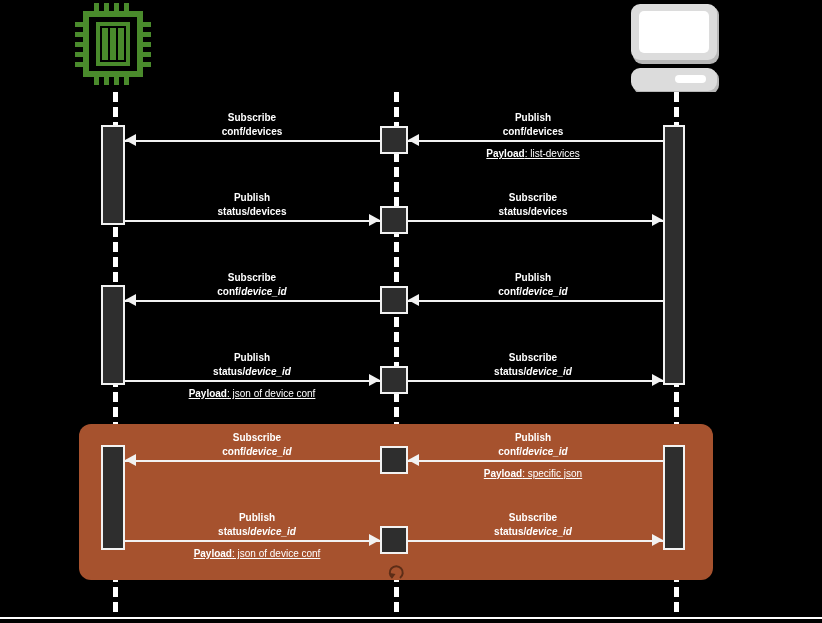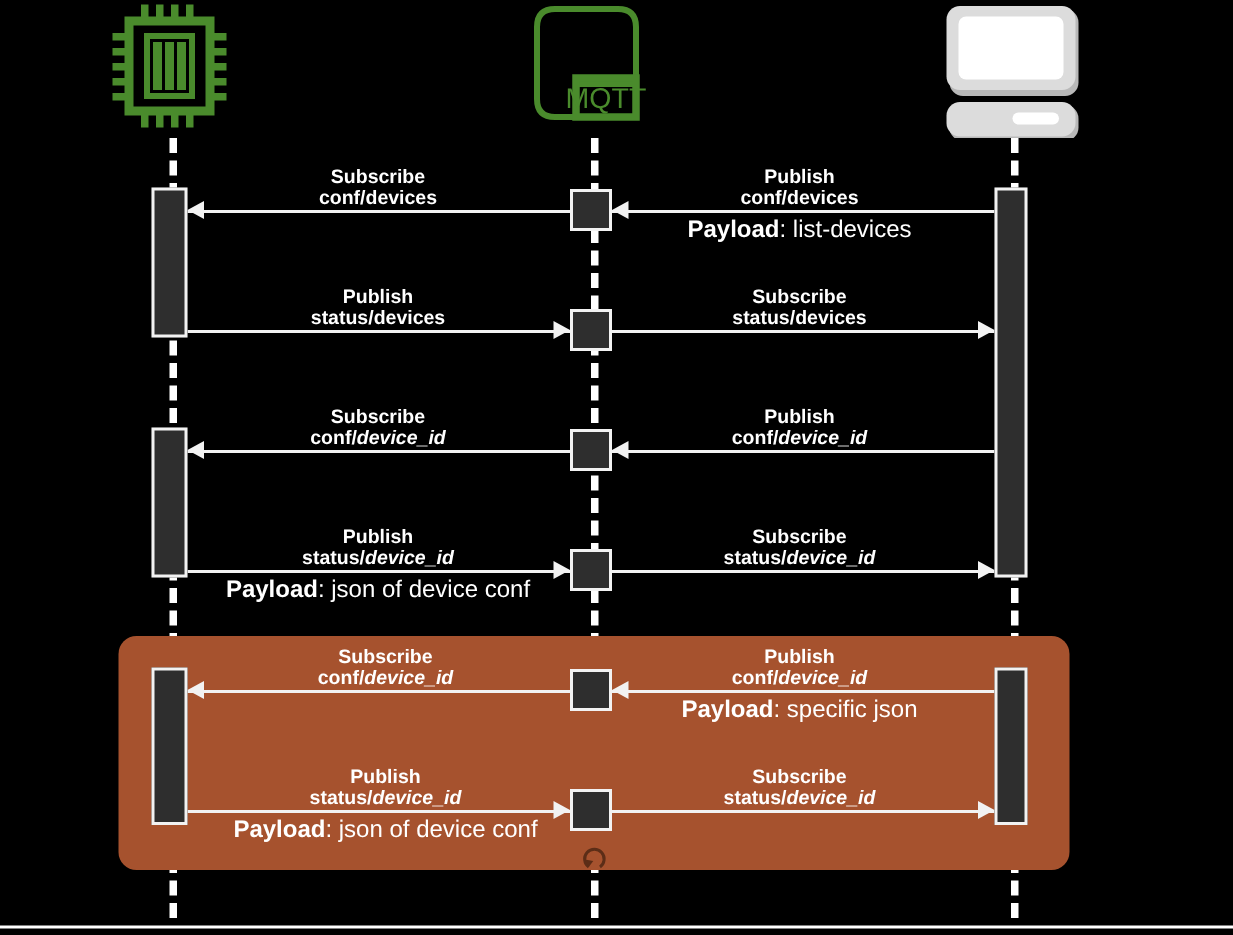--- a/index.html
+++ b/index.html
@@ -75,37 +75,38 @@
     border-top: 6px solid transparent;
     border-bottom: 6px solid transparent;
     border-left: 11px solid #f2f2f2;
   }
 
   
   .msg-label {
     position: absolute;
     text-align: center;
     color: #ffffff;
-    font-size: 13px;
+    font-size: 10px;
     line-height: 14px;
     z-index: 6;
     white-space: nowrap;
   }
   .msg-label .l1 { font-weight: bold; display: block; }
   .msg-label .l2 { font-weight: bold; display: block; }
   .msg-label .em { font-style: italic; }
 
   .payload-label {
     position: absolute;
     text-align: center;
     color: #ffffff;
-    font-size: 16px;
+    font-size: 10px;
     line-height: 14px;
     z-index: 6;
     white-space: nowrap;
+    text-decoration: underline;
   }
   .payload-label .pk { font-weight: bold; }
 
   
   .loop-glyph {
     position: absolute;
     z-index: 6;
   }
 
   
@@ -153,27 +154,20 @@
 
         <rect x="82" y="22" width="11" height="5"></rect>
         <rect x="82" y="32" width="11" height="5"></rect>
         <rect x="82" y="42" width="11" height="5"></rect>
         <rect x="82" y="52" width="11" height="5"></rect>
         <rect x="82" y="62" width="11" height="5"></rect>
       </g>
     </svg>
   </div>
 
-  <div class="participant" style="left:340px;">
-    <svg width="110" height="92" viewBox="0 0 110 92">
-      <path d="M38 6 H72 Q84 6 84 18 V56 H44 V78 H30 Q18 78 18 66 V18 Q18 6 30 6 Z" fill="none" stroke="#4a8b2c" stroke-width="4"></path>
-      <rect x="44" y="52" width="40" height="26" fill="none" stroke="#4a8b2c" stroke-width="5"></rect>
-      <text x="64" y="72" font-family="&quot;Liberation Sans&quot;, sans-serif" font-size="19" fill="#4a8b2c" text-anchor="middle">MQTT</text>
-    </svg>
-  </div>
 
   <div class="participant" style="left:620px;">
     <svg width="110" height="92" viewBox="0 0 110 92">
 
       <rect x="13" y="6" width="86" height="58" rx="9" fill="#b8b8b8"></rect>
       <rect x="11" y="4" width="86" height="56" rx="9" fill="#dcdcdc"></rect>
       <rect x="19" y="11" width="70" height="42" rx="5" fill="#ffffff"></rect>
 
       <rect x="13" y="70" width="86" height="24" rx="9" fill="#b8b8b8"></rect>
       <rect x="11" y="68" width="86" height="23" rx="9" fill="#dcdcdc"></rect>

